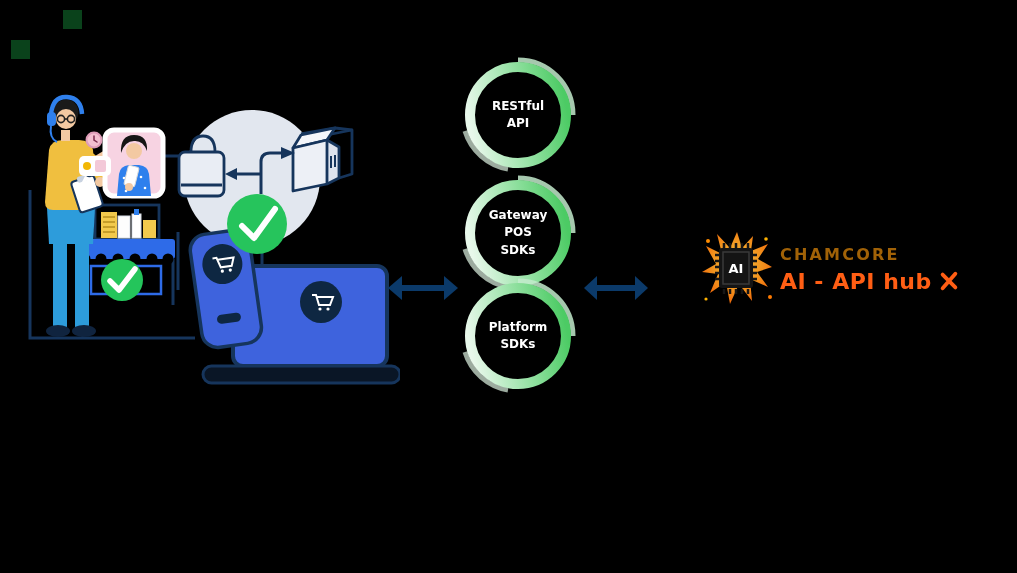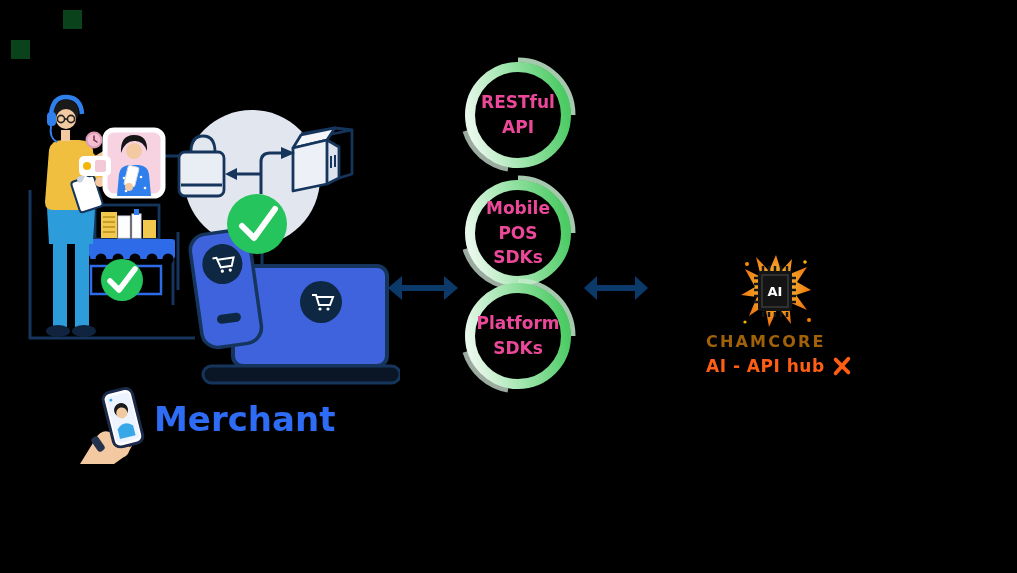--- a/index.html
+++ b/index.html
@@ -24,31 +24,31 @@
   
   .flow-arrow{position:absolute;height:24px;}
   #arrow-left{left:388px;top:276px;width:70px;}
   #arrow-right{left:584px;top:276px;width:64px;}
   
   .api-circle{position:absolute;left:458px;width:120px;height:120px;}
   .api-circle svg{position:absolute;left:0;top:0;width:120px;height:120px;}
   .api-label{
     position:absolute;left:0;top:0;width:120px;height:120px;
     display:flex;align-items:center;justify-content:center;text-align:center;
-    color:#ec4899;font-size:17px;font-weight:bold;line-height:1.45;
+    color:#ffffff;font-size:12px;font-weight:bold;line-height:1.45;
     white-space:pre-line;
   }
   #circle-1{top:55px;} #circle-2{top:173px;} #circle-3{top:276px;} #circle-4{top:406px;}
   
-  #brand{left:700px;top:252px;display:flex;align-items:center;flex-direction:column;}
+  #brand{left:700px;top:229px;display:flex;align-items:center;}
   #chip-icon{width:74px;height:80px;flex:0 0 auto;}
   #brand-text{margin-left:6px;}
   #brand-name{font-size:16px;font-weight:bold;letter-spacing:2.2px;color:#a16207;}
   #brand-tagline-row{display:flex;align-items:center;margin-top:5px;}
-  #brand-tagline{font-size:17px;font-weight:800;color:#ff5e14;letter-spacing:0.5px;}
+  #brand-tagline{font-size:22px;font-weight:800;color:#ff5e14;letter-spacing:0.5px;}
   #x-mark{width:20px;height:20px;margin-left:7px;}
 </style>
 </head>
 <body>
 
 <div id="stage">
 
   <div class="decor-sq sq1"></div>
   <div class="decor-sq sq2"></div>
 
@@ -188,36 +188,20 @@
     </g>
 
     <g>
       <rect x="74" y="66" width="32" height="20" rx="5" fill="#ffffff"></rect>
       <path d="M80,86 l-4,8 l10,-6 z" fill="#ffffff"></path>
       <circle cx="82" cy="76" r="4" fill="#f2b705"></circle>
       <rect x="90" y="70" width="11" height="12" rx="2" fill="#f3c9d8"></rect>
     </g>
   </svg>
 
-  <div id="merchant-row" class="abs">
-    <svg id="merchant-hand" viewBox="0 0 72 78">
-      <path d="M0,78 L16,52 Q22,42 32,47 L46,56 Q52,60 48,68 L34,78 Z" fill="#f3c9a2"></path>
-      <rect x="14" y="50" width="8" height="16" rx="3" transform="rotate(-35 18 58)" fill="#23324d"></rect>
-      <g transform="rotate(-14 42 32)">
-        <rect x="28" y="4" width="30" height="56" rx="7" fill="#ffffff" stroke="#1b2a4a" stroke-width="3"></rect>
-        <rect x="31" y="8" width="24" height="48" rx="4" fill="#eef4ff"></rect>
-        <circle cx="43" cy="24" r="7" fill="#1a1a1a"></circle>
-        <circle cx="43" cy="27" r="5.5" fill="#f3c9a2"></circle>
-        <path d="M35,42 Q43,34 51,42 L51,52 H35 Z" fill="#37a7e8"></path>
-        <circle cx="35.5" cy="12" r="1.5" fill="#37a7e8"></circle>
-      </g>
-      <path d="M30,58 Q40,66 52,60 L46,70 Q38,74 30,68 Z" fill="#f3c9a2"></path>
-    </svg>
-    <span id="merchant-label">Merchant</span>
-  </div>
 
   <svg id="arrow-left" class="flow-arrow" viewBox="0 0 70 24">
     <rect x="12" y="9" width="46" height="6" fill="#0b3a6a"></rect>
     <path d="M14,0 L0,12 L14,24 Z" fill="#0b3a6a"></path>
     <path d="M56,0 L70,12 L56,24 Z" fill="#0b3a6a"></path>
   </svg>
   <svg id="arrow-right" class="flow-arrow" viewBox="0 0 64 24">
     <rect x="11" y="9" width="42" height="6" fill="#0b3a6a"></rect>
     <path d="M13,0 L0,12 L13,24 Z" fill="#0b3a6a"></path>
     <path d="M51,0 L64,12 L51,24 Z" fill="#0b3a6a"></path>
@@ -246,21 +230,21 @@
         <linearGradient id="rg2" x1="0" y1="0.6" x2="1" y2="0.4">
           <stop offset="0" stop-color="#e8f8eb"></stop>
             <stop offset="0.5" stop-color="#9ae3a8"></stop>
             <stop offset="1" stop-color="#4ccb64"></stop>
         </linearGradient>
       </defs>
       <path d="M60,5 A55,55 0 0 1 115,60" fill="none" stroke="#c3ebcc" stroke-width="5" opacity="0.85"></path>
       <path d="M7,76 A55,55 0 0 0 50,114" fill="none" stroke="#def4e2" stroke-width="5" opacity="0.7"></path>
       <circle cx="60" cy="60" r="48" fill="none" stroke="url(#rg2)" stroke-width="10"></circle>
     </svg>
-    <div class="api-label">Mobile
+    <div class="api-label">Gateway
 POS
 SDKs</div>
   </div>
 
   <div id="circle-3" class="api-circle">
     <svg viewBox="0 0 120 120">
       <defs>
         <linearGradient id="rg3" x1="0" y1="0.6" x2="1" y2="0.4">
           <stop offset="0" stop-color="#e8f8eb"></stop>
             <stop offset="0.5" stop-color="#9ae3a8"></stop>

